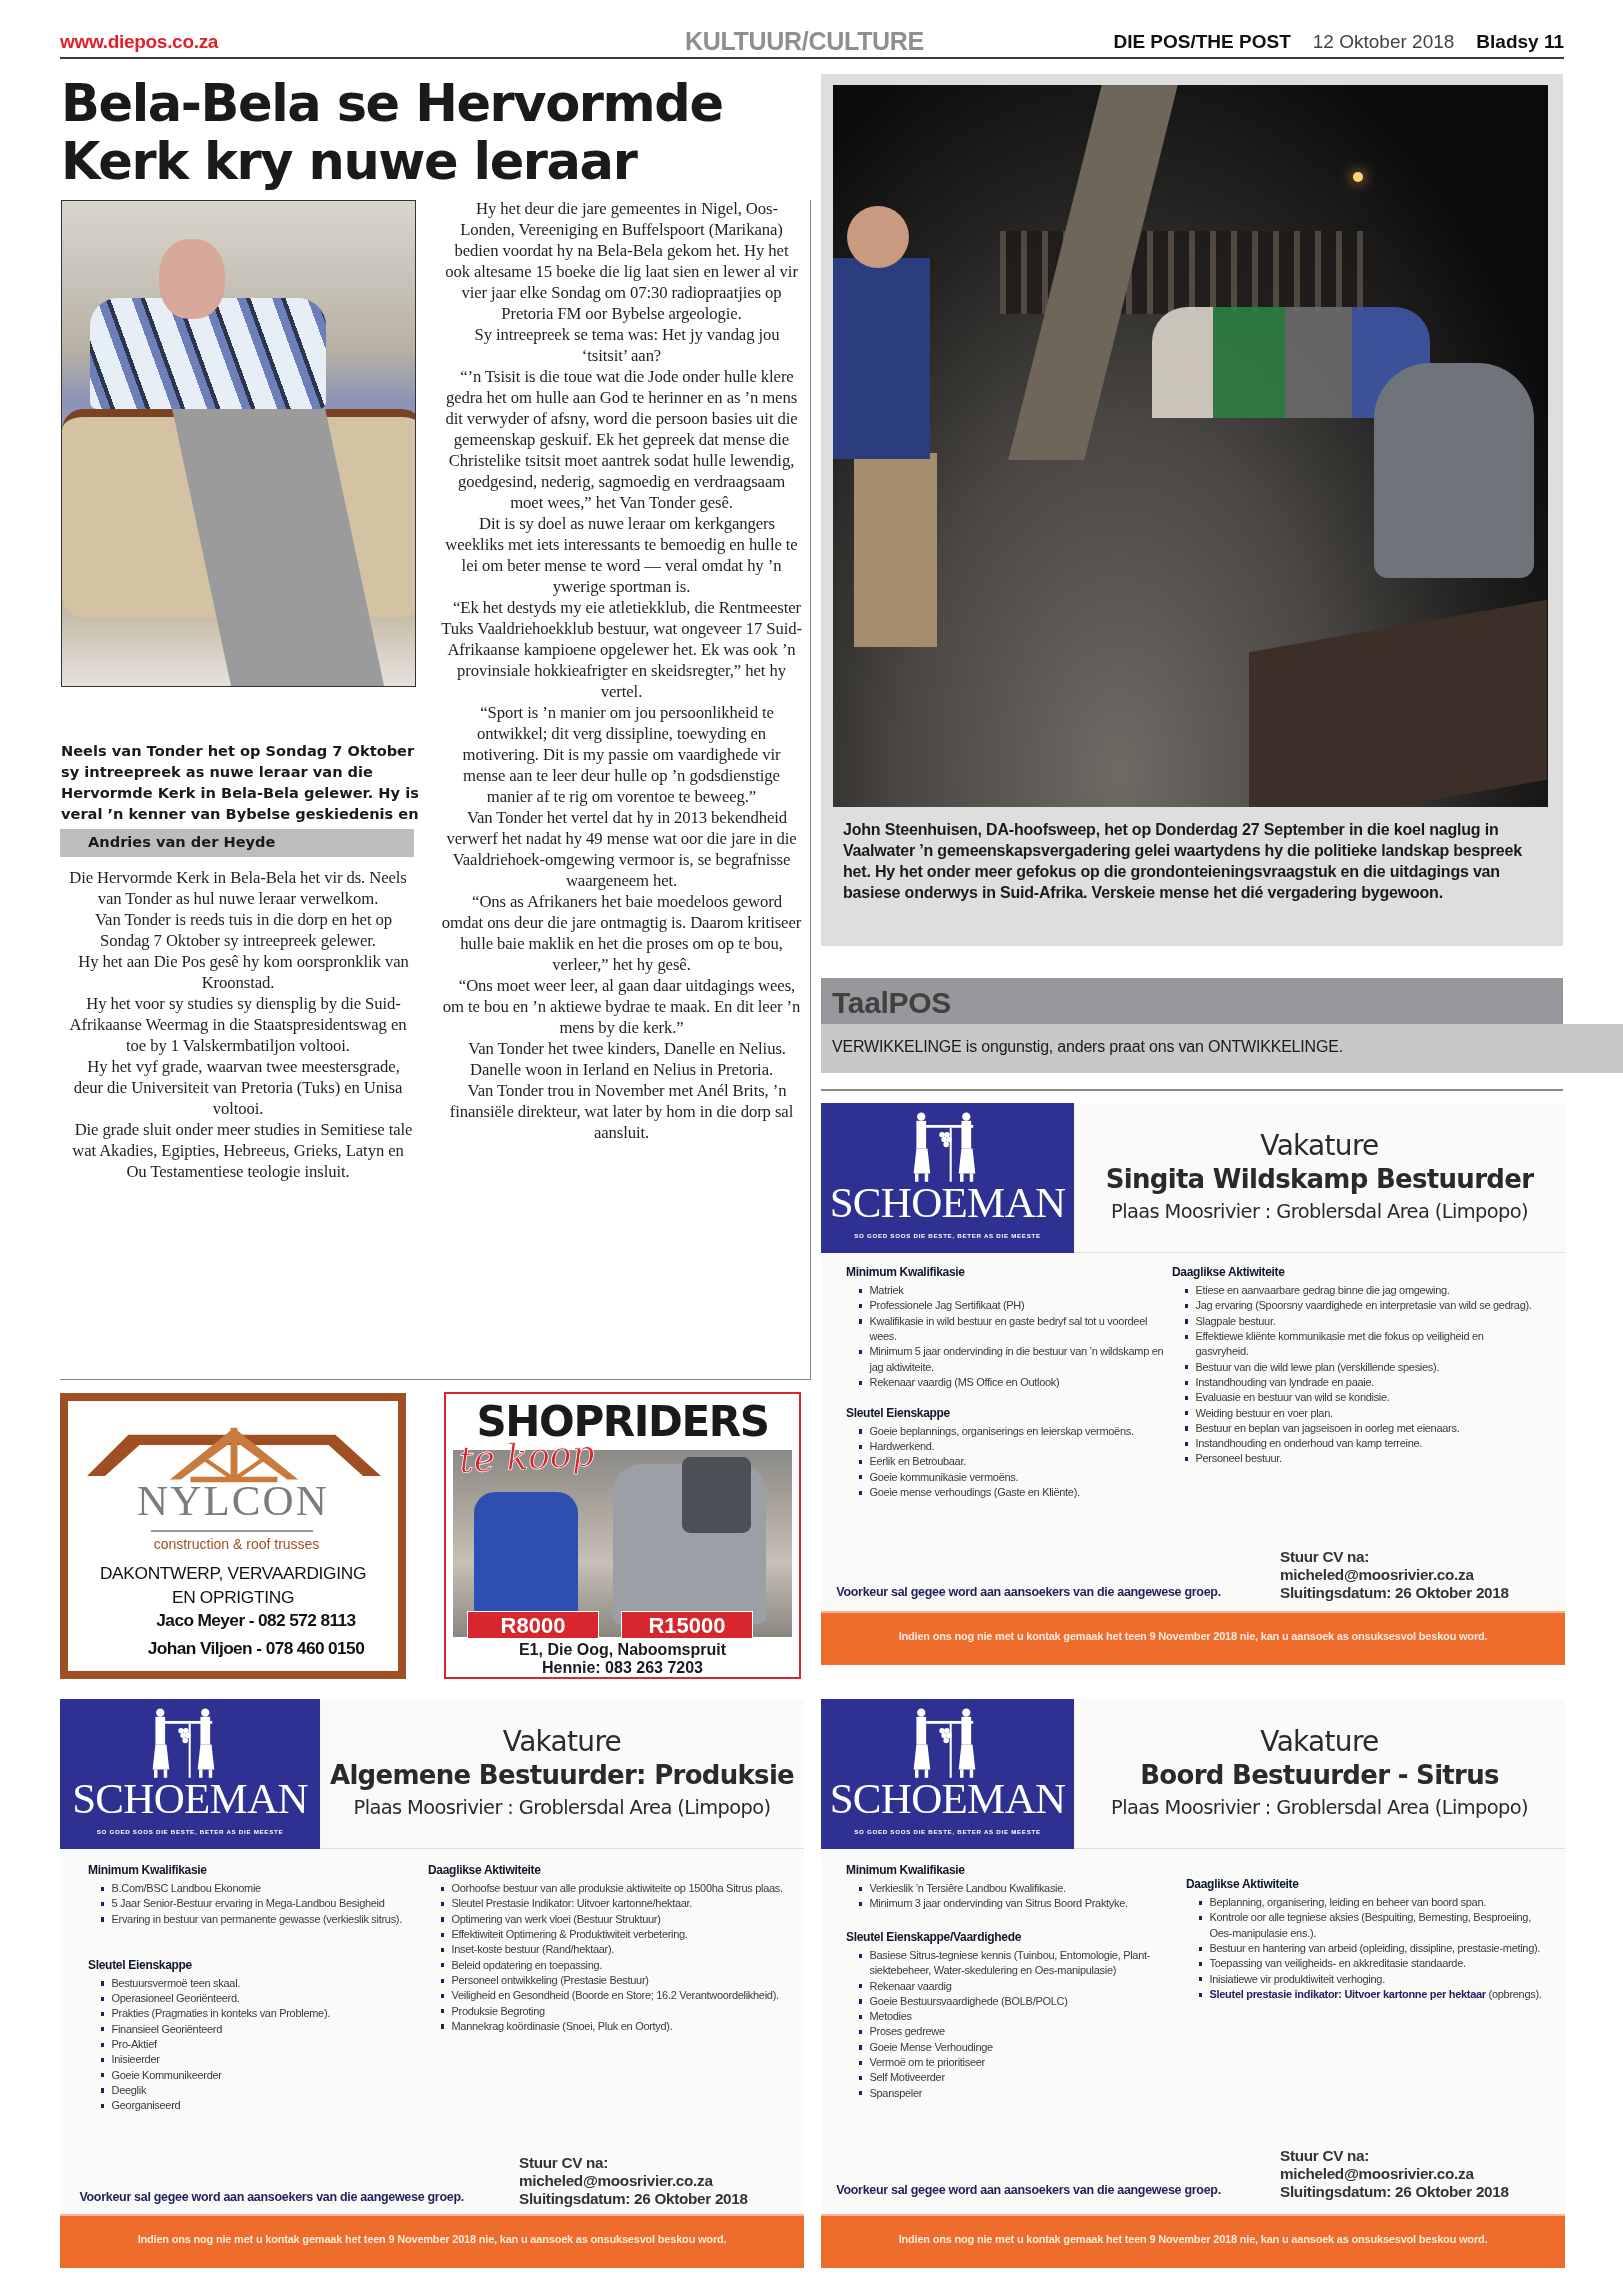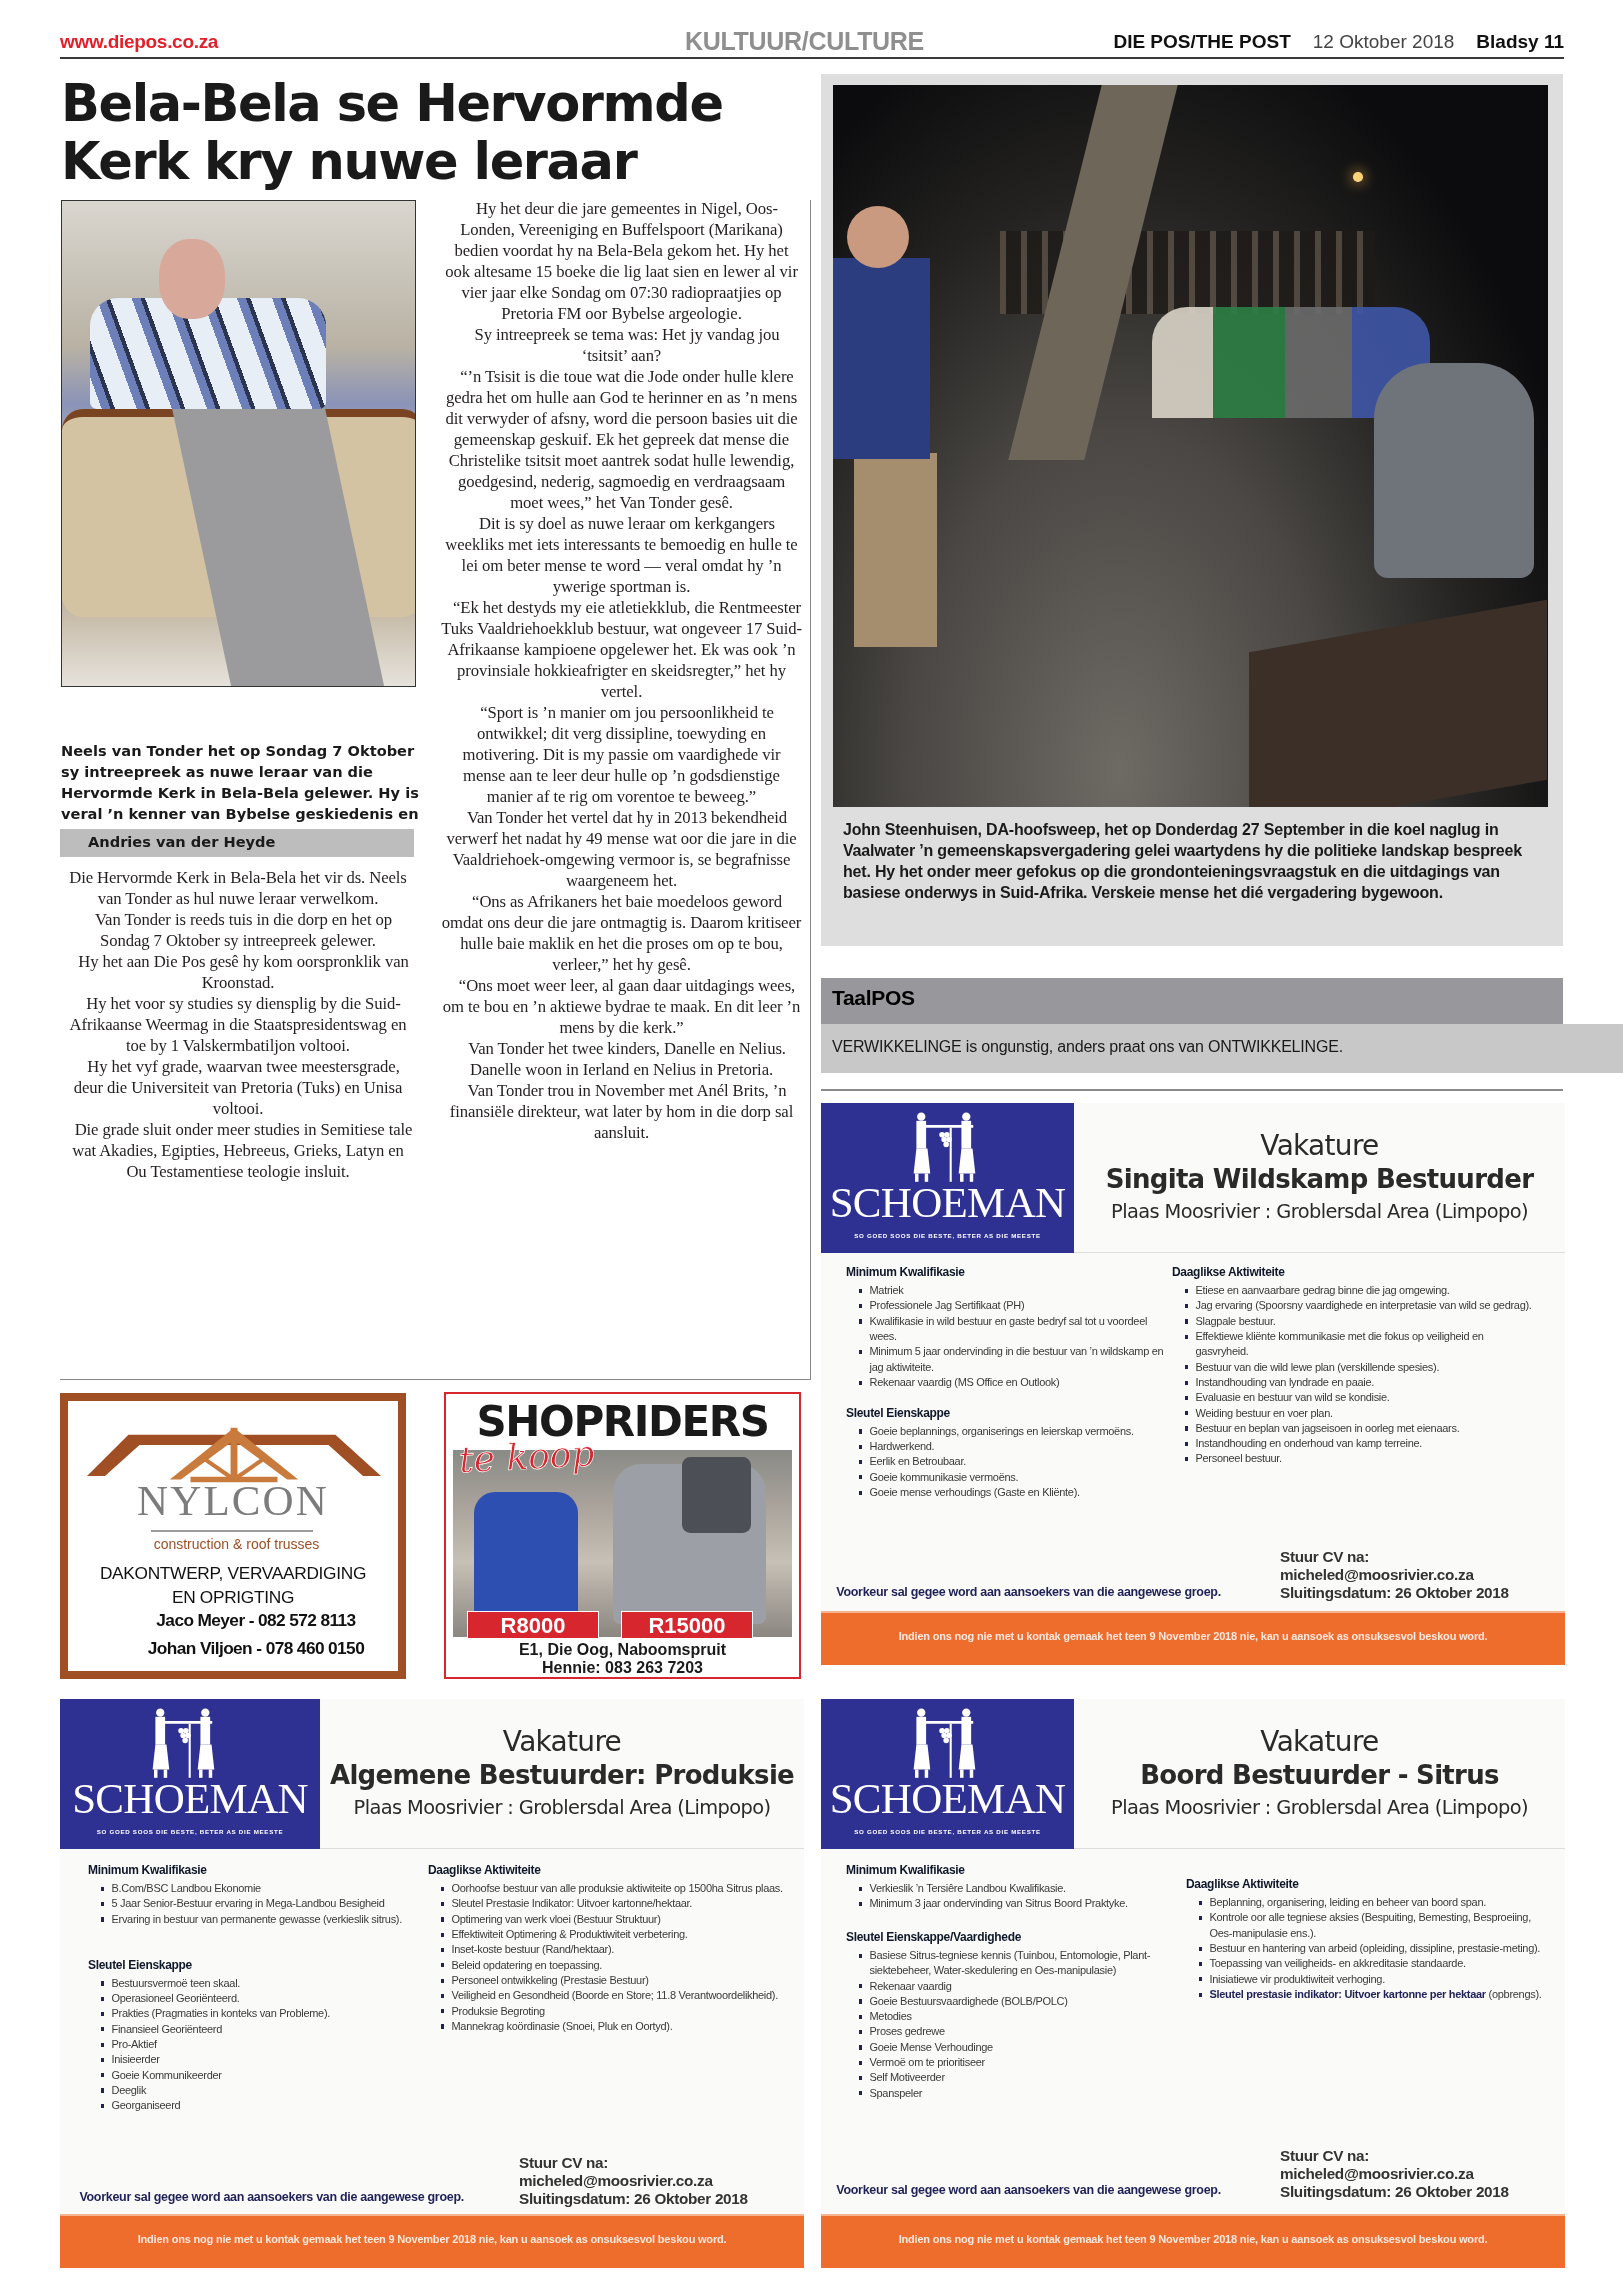--- a/index.html
+++ b/index.html
@@ -49,21 +49,21 @@
   .mp-speaker-head { position: absolute; left: 14px; top: 121px; width: 62px; height: 62px; border-radius: 50%; background: #c99a80; }
   .mp-table { position: absolute; left: 416px; top: 541px; width: 298px; height: 180px; background: #3b2f27; transform: skewY(-10deg); }
   .mp-man-grey { position: absolute; left: 541px; top: 278px; width: 160px; height: 215px; border-radius: 56px 56px 14px 14px; background: #6f737a; }
   .mp-crowd { position: absolute; left: 319px; top: 222px; width: 278px; height: 111px; background: linear-gradient(90deg, #d9d3c7 0 22%, #2c7f44 22% 48%, #6b6b6b 48% 72%, #3e56a6 72% 100%); border-radius: 35px 35px 0 0; opacity: .9; }
   .mp-light { position: absolute; left: 520px; top: 87px; width: 9.7px; height: 9.7px; border-radius: 50%; background: #ffd27a; box-shadow: 0 0 14px #ffb84a; }
 
   .caption-right { position: absolute; left: 843px; top: 819px; width: 701px; font-family: "Liberation Sans", sans-serif; font-weight: bold; font-size: 16px; line-height: 21px; color: #1b1a1a; letter-spacing: -0.2px; }
 
   
   .taal-head { position: absolute; left: 821px; top: 978px; width: 742px; height: 46px; background: #98989c; }
-  .taal-head span { position: absolute; left: 11px; top: 8.3px; font-family: "Liberation Sans", sans-serif; font-weight: bold; font-size: 21px; color: #000000; letter-spacing: -0.3px; }
+  .taal-head span { position: absolute; left: 11px; top: 8.3px; font-family: "Liberation Sans", sans-serif; font-weight: bold; font-size: 30px; color: #404040; letter-spacing: -0.3px; }
   .taal-body { position: absolute; left: 821px; top: 1024px; width: 808px; height: 49px; background: #c8c8c8; }
   .taal-body span { position: absolute; left: 11px; top: 14px; font-family: "Liberation Sans", sans-serif; font-size: 16px; color: #1b1a1a; letter-spacing: -0.2px; }
   .rule-right { position: absolute; left: 821px; top: 1089px; width: 742px; height: 2.1px; background: #8a8a8a; }
 
   
   .nylcon { position: absolute; left: 60px; top: 1393px; width: 346px; height: 286px; border: 8.3px solid #a04e24; background: #fff; text-align: center; }
   .nylcon-roof { position: absolute; left: 18px; top: 12.5px; width: 296px; height: 69px; }
   .nylcon-name { position: absolute; left: 0; width: 100%; top: 75px; font-family: "Liberation Serif", serif; font-size: 43px; color: #7c7c7c; letter-spacing: 2.1px; }
   .nylcon-rule { position: absolute; left: 83px; width: 162px; top: 129px; height: 2.1px; background: #9b9b9b; }
   .nylcon-tag { position: absolute; left: 0; width: 100%; top: 135px; font-family: "Liberation Sans", sans-serif; font-size: 14px; color: #a04e24; padding-left: 7px; }
@@ -355,21 +355,21 @@
   <div class="job-col" style="left:368px; top:164px; width:361px;">
     <h3>Daaglikse Aktiwiteite</h3>
     <ul>
       <li>Oorhoofse bestuur van alle produksie aktiwiteite op 1500ha Sitrus plaas.</li>
       <li>Sleutel Prestasie Indikator: Uitvoer kartonne/hektaar.</li>
       <li>Optimering van werk vloei (Bestuur Struktuur)</li>
       <li>Effektiwiteit Optimering &amp; Produktiwiteit verbetering.</li>
       <li>Inset-koste bestuur (Rand/hektaar).</li>
       <li>Beleid opdatering en toepassing.</li>
       <li>Personeel ontwikkeling (Prestasie Bestuur)</li>
-      <li>Veiligheid en Gesondheid (Boorde en Store; 11.8 Verantwoordelikheid).</li>
+      <li>Veiligheid en Gesondheid (Boorde en Store; 16.2 Verantwoordelikheid).</li>
       <li>Produksie Begroting</li>
       <li>Mannekrag koördinasie (Snoei, Pluk en Oortyd).</li>
     </ul>
   </div>
   <div class="job-cv" style="top:455px;">
     <div>Stuur CV na:</div>
     <div>micheled@moosrivier.co.za</div>
     <div>Sluitingsdatum: 26 Oktober 2018</div>
   </div>
   <div class="job-pref" style="top:491px; left:19.4px;">Voorkeur sal gegee word aan aansoekers van die aangewese groep.</div>

